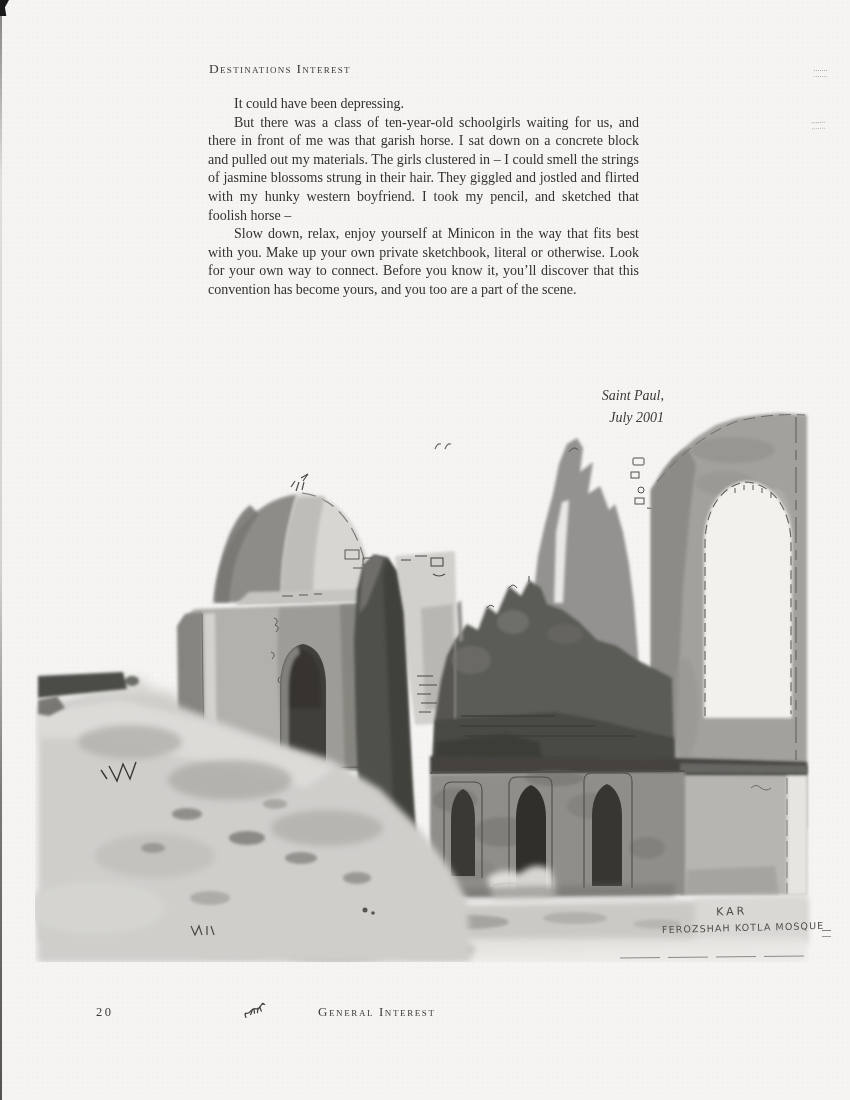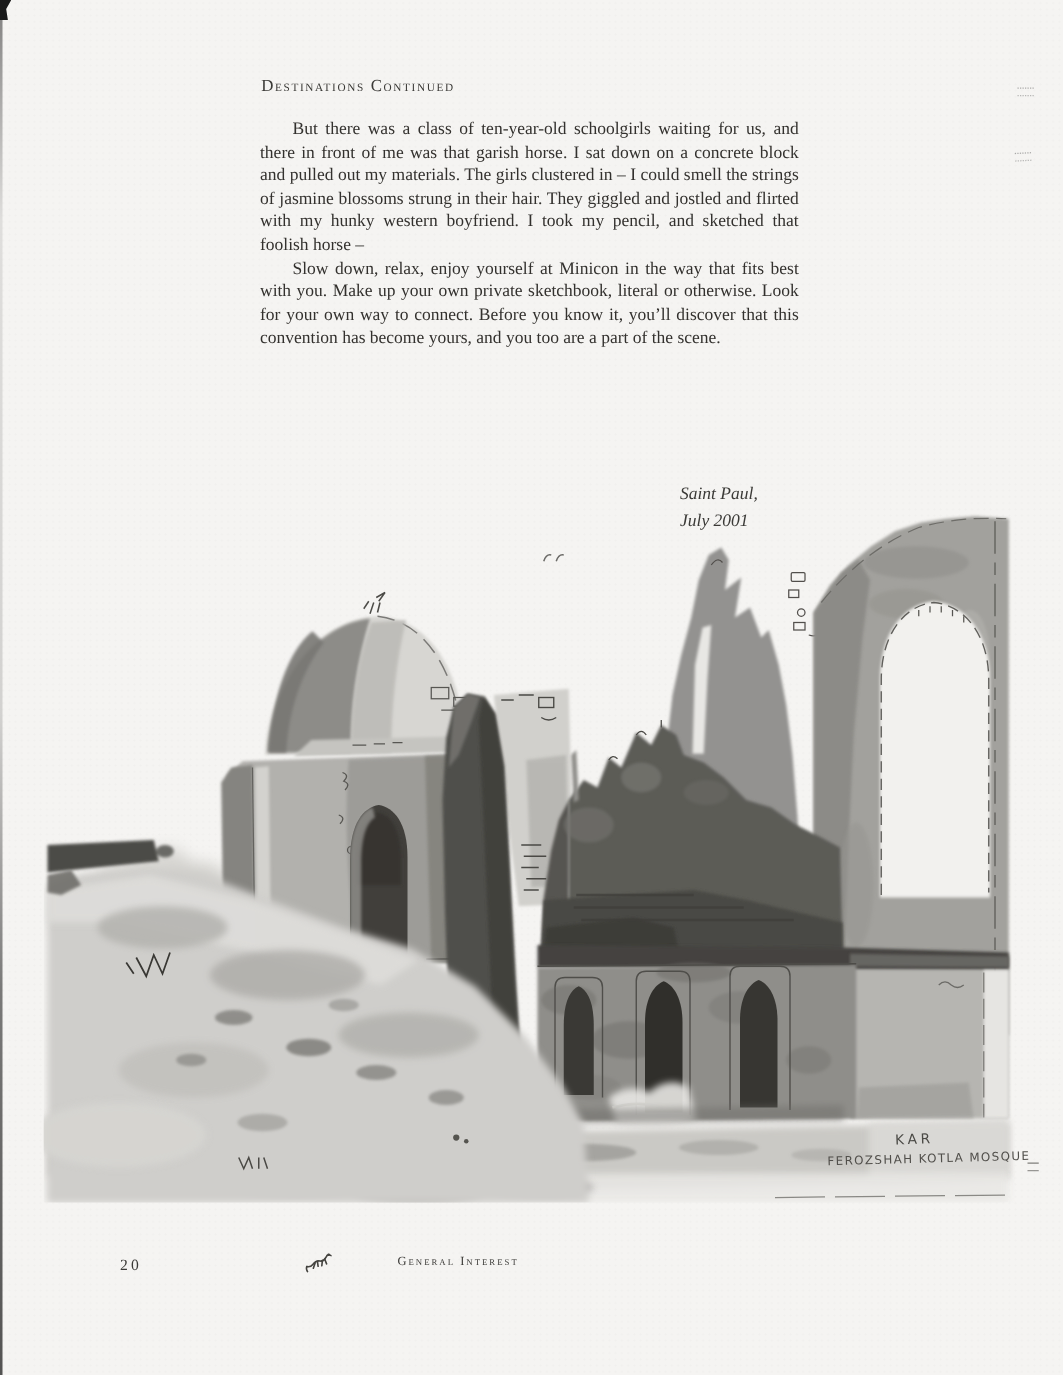--- a/index.html
+++ b/index.html
@@ -20,47 +20,48 @@
   .sq1{left:814px;top:70px;}
   .sq2{left:812px;top:122px;transform:rotate(-3deg);}
   .eq-mark{position:absolute;left:822px;top:930px;width:9px;height:5px;
     border-top:1px solid rgba(90,89,85,.75);border-bottom:1px solid rgba(90,89,85,.6);}
 
   .header-title{position:absolute;left:209px;top:61px;font-size:13.5px;color:#3b3a37;
     font-variant:small-caps;letter-spacing:1.3px;}
   .body-text{position:absolute;left:208px;top:95px;width:431px;font-size:14px;
     line-height:18.6px;color:#33312e;text-align:justify;}
   .body-text p{margin:0;text-indent:26px;}
-  .byline{position:absolute;left:544px;top:385px;width:120px;text-align:left;
+  .byline{position:absolute;left:544px;top:385px;width:120px;text-align:right;
     font-size:14px;font-style:italic;line-height:22px;color:#3b3a37;}
 
   .artwork{position:absolute;left:35px;top:408px;width:777px;height:554px;}
   .art-sig{position:absolute;left:716px;top:905px;font-family:"DejaVu Sans",sans-serif;
     font-size:11px;letter-spacing:3px;color:#4b4a46;transform:rotate(-2deg);}
   .art-caption{position:absolute;left:662px;top:922px;font-family:"DejaVu Sans",sans-serif;
     font-size:9.5px;letter-spacing:1.1px;color:#514f4b;transform:rotate(-1.5deg);white-space:nowrap;}
 
   .footer-page{position:absolute;left:96px;top:1005px;font-size:12.5px;color:#3b3a37;letter-spacing:2.5px;}
   .footer-ornament{position:absolute;left:243px;top:1001px;transform:rotate(-8deg);}
-  .footer-section{position:absolute;left:318px;top:1004px;font-size:10px;color:#3b3a37;
+  .footer-section{position:absolute;left:318px;top:1004px;font-size:13px;color:#3b3a37;
     font-variant:small-caps;letter-spacing:1.6px;}
 </style>
 </head>
 <body>
 
 <div class="grain"></div>
 <div class="left-edge"></div>
 <div class="corner-mark"></div>
 <div class="squiggle sq1"></div>
 <div class="squiggle sq2"></div>
 <div class="eq-mark"></div>
 
-<div class="header-title">Destinations Continued</div>
+<div class="header-title">Destinations Interest</div>
 
 <div class="body-text">
+  <p>It could have been depressing.</p>
   <p>But there was a class of ten-year-old schoolgirls waiting for us, and there in front of me was that garish horse. I sat down on a concrete block and pulled out my materials. The girls clustered in – I could smell the strings of jasmine blossoms strung in their hair. They giggled and jostled and flirted with my hunky western boyfriend. I took my pencil, and sketched that foolish horse –</p>
   <p>Slow down, relax, enjoy yourself at Minicon in the way that fits best with you. Make up your own private sketchbook, literal or otherwise. Look for your own way to connect. Before you know it, you’ll discover that this convention has become yours, and you too are a part of the scene.</p>
 </div>
 
 <div class="byline">
   <div>Saint Paul,</div>
   <div>July 2001</div>
 </div>
 
 <svg class="artwork" viewBox="0 0 777 554" xmlns="http://www.w3.org/2000/svg">

